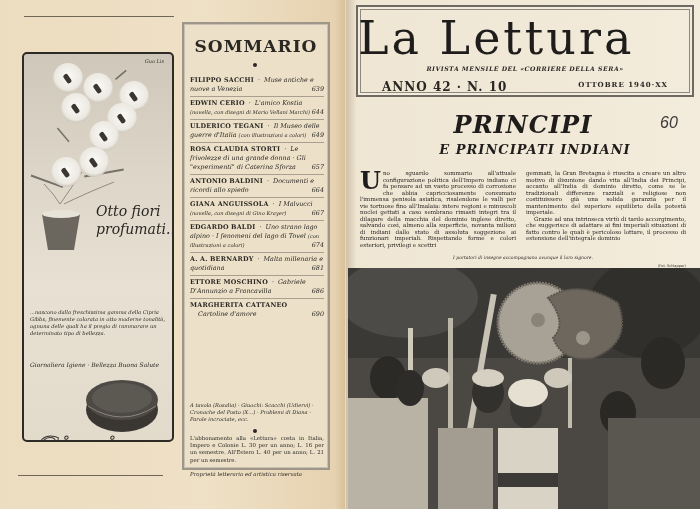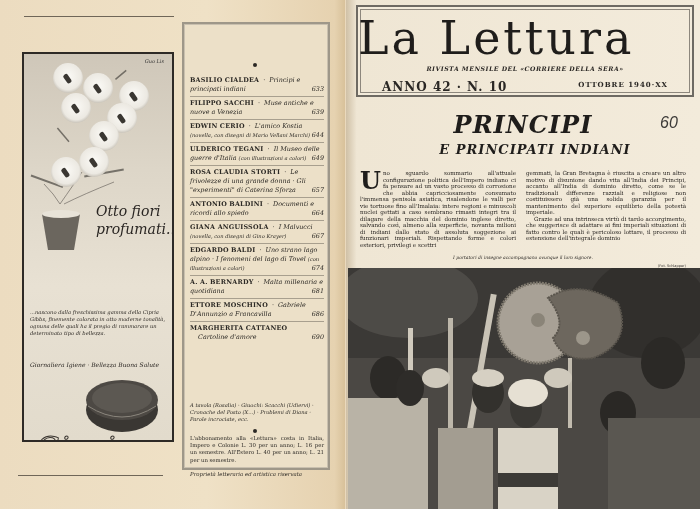--- a/index.html
+++ b/index.html
@@ -5,21 +5,21 @@
   html,body{margin:0;padding:0;}
   body{width:700px;height:509px;overflow:hidden;position:relative;background:#ead9bd;font-family:"DejaVu Serif",serif;}
   .spread{position:absolute;inset:0;}
   
   .left-page{position:absolute;left:0;top:0;width:345px;height:509px;
     background:linear-gradient(90deg,#ecdcc0 0%,#efe1c6 60%,#e6d2b0 97%,#d8c19a 100%);}
   .top-rule{position:absolute;left:24px;top:16px;width:150px;height:1px;background:#6f6658;}
   .bottom-rule{position:absolute;left:18px;top:475px;width:145px;height:1px;background:#6f6658;}
 
   
-  .ad{position:absolute;left:22px;top:52px;width:148px;height:386px;border:2px solid #2e2a26;border-radius:0;
+  .ad{position:absolute;left:22px;top:52px;width:148px;height:386px;border:2px solid #2e2a26;border-radius:5px;
     background:linear-gradient(180deg,#cfc7b9 0%,#ddd6c8 30%,#e8e1d3 60%,#e2dbcc 100%);overflow:hidden;}
   .ad-signature{position:absolute;right:8px;top:4px;font-size:5px;font-style:italic;color:#333;}
   .flowers{position:absolute;left:0;top:0;width:148px;height:200px;}
   .ad-headline{position:absolute;left:72px;top:148px;width:80px;font-family:"DejaVu Serif",serif;font-style:italic;
     font-size:14px;line-height:18px;color:#2a2623;}
   .ad-body{position:absolute;left:6px;top:255px;width:136px;font-size:5.2px;line-height:7px;font-style:italic;color:#2b2723;}
   .ad-tagline{position:absolute;left:6px;top:307px;width:140px;font-size:6px;font-style:italic;color:#2b2723;}
   .ad-tin{position:absolute;left:58px;top:322px;width:78px;height:60px;}
   .ad-script{position:absolute;left:12px;top:376px;font-style:italic;font-size:30px;color:transparent;
     -webkit-text-stroke:1px #3a3530;font-family:"DejaVu Serif",serif;letter-spacing:1px;}
@@ -132,26 +132,23 @@
         <ellipse cx="40" cy="22" rx="30" ry="15" fill="#5c5852"></ellipse>
         <path d="M6 30 Q40 52 74 30" stroke="#8a857c" stroke-width="1" fill="none"></path>
       </svg>
       <div class="ad-script">Cipria</div>
 
     </div>
 
     <div class="bottom-rule"></div>
 
     <div class="toc">
+      <div class="toc-title">SOMMARIO</div>
       <div class="toc-dot"></div>
       <div class="toc-list">
-        <div class="toc-entry">
-          <span class="toc-author">BASILIO CIALDEA</span><span class="toc-sep"> · </span><span class="toc-title-text">Principi e principati indiani</span>
-          <span class="toc-page">633</span>
-        </div>
         <div class="toc-entry">
           <span class="toc-author">FILIPPO SACCHI</span><span class="toc-sep"> · </span><span class="toc-title-text">Muse antiche e nuove a Venezia</span>
           <span class="toc-page">639</span>
         </div>
         <div class="toc-entry">
           <span class="toc-author">EDWIN CERIO</span><span class="toc-sep"> · </span><span class="toc-title-text">L'amico Kostia</span>
           <span class="toc-note">(novella, con disegni di Mario Vellani Marchi)</span>
           <span class="toc-page">644</span>
         </div>
         <div class="toc-entry">

